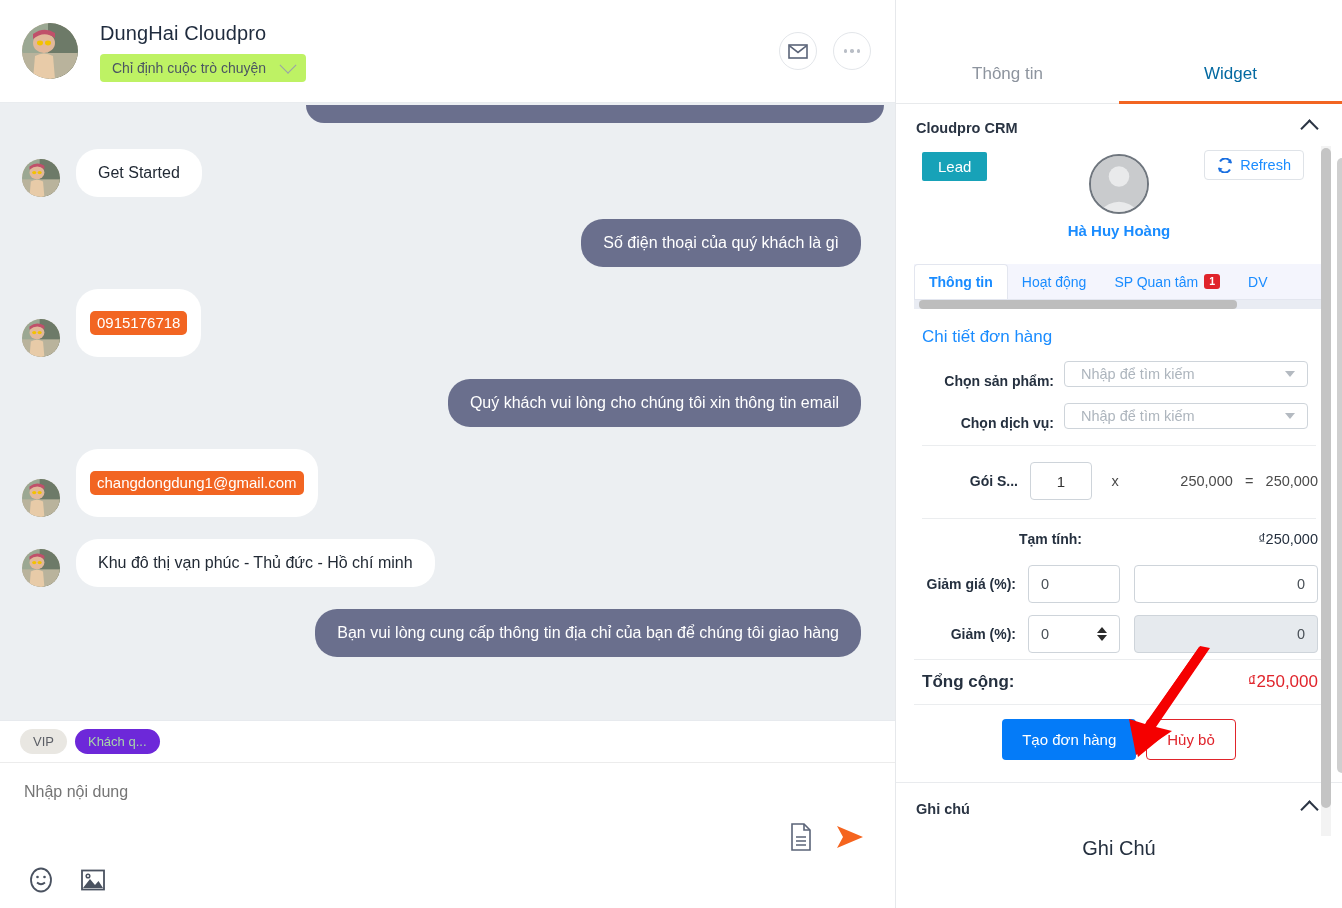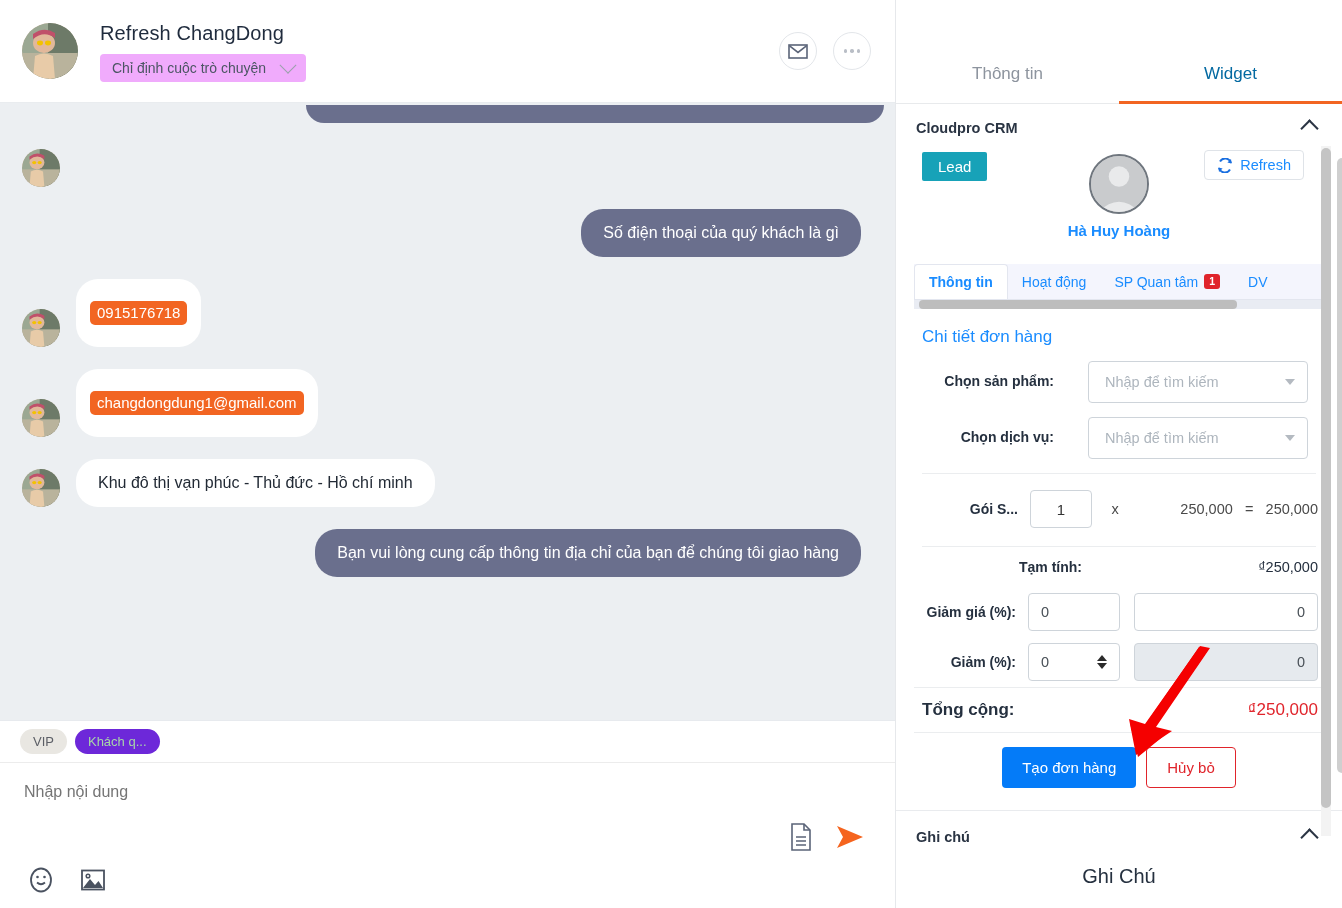--- a/index.html
+++ b/index.html
@@ -33,21 +33,21 @@
   }
   .hdr-avatar .av-svg { display:block; width:56px; height:56px; }
   .hdr-meta { margin-left: 22px; flex: 1 1 auto; min-width: 0;}
   .hdr-name {
     font-size: 20px; color: #1f2b3d; line-height: 24px;
     letter-spacing: .1px;
   }
   .hdr-assign {
     margin-top: 9px;
     display: inline-flex; align-items: center; gap: 16px;
-    background: #f0abfc; border-radius: 4px;
+    background: #bef264; border-radius: 4px;
     padding: 6px 12px 6px 12px;
     font-size: 14px; color: #4b5563;
   }
   .hdr-assign .caret {
     display:inline-block; width: 12px; height: 12px;
     border-right: 1.6px solid #9aa1ab; border-bottom: 1.6px solid #9aa1ab;
     transform: rotate(45deg) translate(-2px,-2px);
   }
   .hdr-actions { display: flex; gap: 16px; align-items: center; }
   .round-btn {
@@ -210,28 +210,28 @@
     height: 9px; background:#e9ecf3; position:relative;
   }
   .hscroll-thumb {
     position:absolute; left:5px; top:0; height:9px; width:318px;
     background:#bdbdbd; border-radius:4px;
   }
 
   .order-title {
     font-size:17px; color:#1a8cff; padding: 18px 0 14px 8px;
   }
-  .frow { display:flex; align-items:flex-start; margin-bottom: 14px; gap: 24px; }
+  .frow { display:flex; align-items:flex-start; margin-bottom: 14px; }
   .flabel {
     width: 150px; flex:0 0 150px; text-align:right;
     font-size:14px; font-weight:bold; color:#25303f;
     padding-top: 12px; padding-right: 10px;
   }
   .fselect {
-    flex:1 1 auto; height: 42px; border:1px solid #ced4da; border-radius:4px;
+    flex:1 1 auto; height: 26px; border:1px solid #ced4da; border-radius:4px;
     display:flex; align-items:center; justify-content:space-between;
     padding: 0 12px 0 16px; color:#adb5bd; font-size:14.5px;
     background:#fff; cursor:pointer; margin-right: 16px;
   }
   .tri-down {
     width:0;height:0;border-left:5px solid transparent;
     border-right:5px solid transparent;border-top:6px solid #b4bac1;
   }
   .hr { height:1px; background:#ebedef; margin: 4px 8px 0 8px; }
 
@@ -340,21 +340,21 @@
             <rect x="0" y="30" width="56" height="26" fill="#b9b39c"></rect>
             <ellipse cx="22" cy="20" rx="11" ry="10" fill="#e2b89a"></ellipse>
             <path d="M11 16 q11 -9 22 -1 l0 -5 q-11 -7 -22 1 z" fill="#c0506a"></path>
             <ellipse cx="18" cy="20" rx="3" ry="2.4" fill="#f2c200"></ellipse>
             <ellipse cx="26" cy="20" rx="3" ry="2.4" fill="#f2c200"></ellipse>
             <path d="M13 33 q9 -5 18 0 l2 23 -22 0 z" fill="#e8cba8"></path>
           </g>
         </svg>
       </div>
       <div class="hdr-meta">
-        <div class="hdr-name">Refresh ChangDong</div>
+        <div class="hdr-name">DungHai Cloudpro</div>
         <div class="hdr-assign">
           <span>Chỉ định cuộc trò chuyện</span>
           <span class="caret"></span>
         </div>
       </div>
       <div class="hdr-actions">
         <div class="round-btn">
           <svg width="20" height="15" viewBox="0 0 20 15">
             <rect x="1" y="1" width="18" height="13" fill="#fff" stroke="#5b6478" stroke-width="1.6"></rect>
             <path d="M1.6 1.8 L10 8.5 L18.4 1.8" fill="none" stroke="#5b6478" stroke-width="1.6"></path>
@@ -388,20 +388,21 @@
                   <rect x="26" y="0" width="30" height="56" fill="#6d7a68"></rect>
                 <rect x="0" y="30" width="56" height="26" fill="#b9b39c"></rect>
                 <ellipse cx="22" cy="20" rx="11" ry="10" fill="#e2b89a"></ellipse>
                 <path d="M11 16 q11 -9 22 -1 l0 -5 q-11 -7 -22 1 z" fill="#c0506a"></path>
                 <ellipse cx="18" cy="20" rx="3" ry="2.4" fill="#f2c200"></ellipse>
                   <ellipse cx="26" cy="20" rx="3" ry="2.4" fill="#f2c200"></ellipse>
                 <path d="M13 33 q9 -5 18 0 l2 23 -22 0 z" fill="#e8cba8"></path>
               </g>
             </svg>
           </div>
+          <div class="bubble in">Get Started</div>
         </div>
 
         <div class="row out">
           <div class="bubble out">Số điện thoại của quý khách là gì</div>
         </div>
 
         <div class="row in">
           <div class="sm-avatar">
             <svg class="av-svg" viewBox="0 0 56 56">
               <defs>
@@ -419,20 +420,23 @@
                   <ellipse cx="26" cy="20" rx="3" ry="2.4" fill="#f2c200"></ellipse>
                 <path d="M13 33 q9 -5 18 0 l2 23 -22 0 z" fill="#e8cba8"></path>
               </g>
             </svg>
           </div>
           <div class="bubble in haspill">
             <span class="hl">0915176718</span>
           </div>
         </div>
 
+        <div class="row out">
+          <div class="bubble out">Quý khách vui lòng cho chúng tôi xin thông tin email</div>
+        </div>
 
         <div class="row in">
           <div class="sm-avatar">
             <svg class="av-svg" viewBox="0 0 56 56">
               <defs>
                   <clipPath id="cl4">
                     <circle cx="28" cy="28" r="28"></circle>
                   </clipPath>
                 </defs>
               <g clip-path="url(#cl4)">

